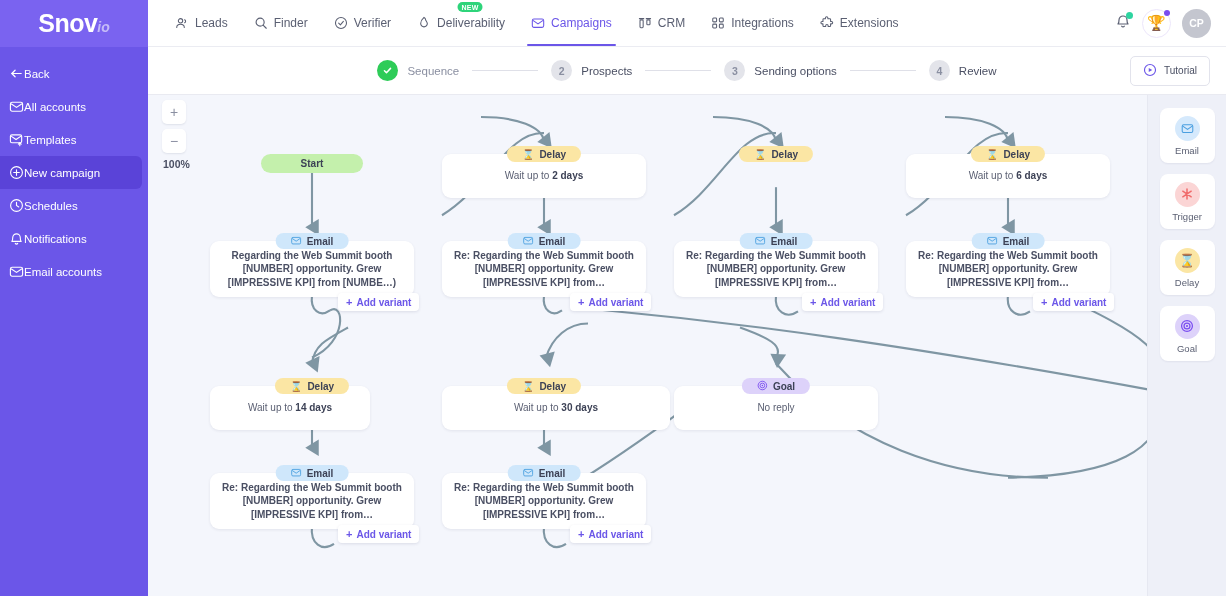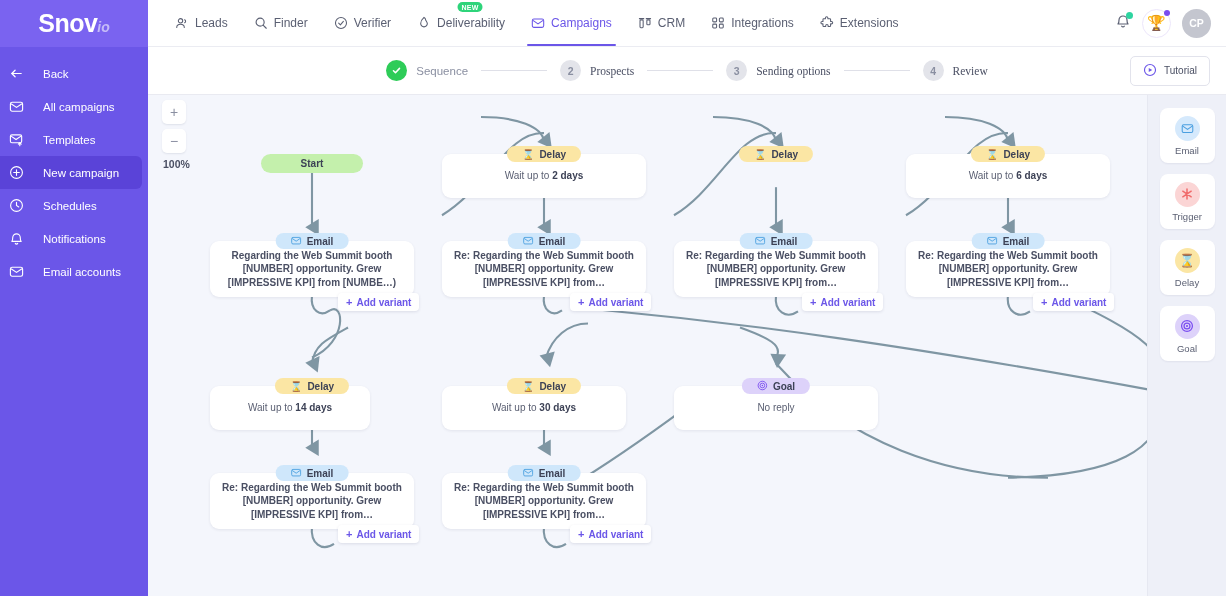--- a/index.html
+++ b/index.html
@@ -29,21 +29,21 @@
     font-size: 25px; font-weight: bold; color: #ffffff;
     letter-spacing: -0.5px; line-height: 1;
   }
   .logo-text .io {
     font-size: 14px; font-weight: bold; color: #c5bbf7;
     font-style: italic; letter-spacing: 0;
   }
   .side-items { padding-top: 10px; }
   .side-item {
     height: 33px; display: flex; align-items: center;
-    padding-left: 9px; gap: 19px;
+    padding-left: 9px; gap: 0;
     color: #ffffff; font-size: 11.5px;
     cursor: pointer;
     border-radius: 0;
   }
   .side-item.active {
     background: #5a43d8;
     margin: 0 6px 0 0;
     border-top-right-radius: 6px; border-bottom-right-radius: 6px;
   }
   .side-item .ico { width: 15px; height: 15px; flex: 0 0 15px; display:flex; align-items:center; justify-content:center; }
@@ -113,21 +113,21 @@
   .steps { display: flex; align-items: center; margin: 0 auto; }
   .step { display: flex; align-items: center; gap: 9px; }
   .step-circle {
     width: 21px; height: 21px; border-radius: 50%;
     background: #e3e4ea; color: #8a8fa1;
     display: flex; align-items: center; justify-content: center;
     font-size: 10.5px; font-weight: bold;
   }
   .step-circle.done { background: #2ecc58; color: #fff; }
   .step-label { font-size: 11.5px; color: #8a8fa1; }
-  .step.current .step-label { color: #4a4f63; font-family: Liberation Serif, serif; }
+  .step.current .step-label { color: #4a4f63; }
   .step-line { width: 66px; height: 1px; background: #dfe0e8; margin: 0 13px; }
   .tutorial-btn {
     position: absolute; right: 16px; top: 50%; transform: translateY(-50%);
     display: flex; align-items: center; gap: 7px;
     border: 1px solid #e2e3ec; background: #fff;
     border-radius: 5px; padding: 6px 12px;
     font-size: 10px; color: #4a4f63; cursor: pointer;
   }
 
   
@@ -234,21 +234,21 @@
         <span>Back</span>
       </div>
 
       <div class="side-item">
         <span class="ico">
           <svg width="15" height="15" viewBox="0 0 16 16" fill="none" stroke="#fff" stroke-width="1.2">
               <rect x="1.5" y="3.5" width="13" height="9.5" rx="1.8"></rect>
               <path d="M2.2 5L8 9l5.8-4"></path>
             </svg>
         </span>
-        <span>All campaigns</span>
+        <span>All accounts</span>
       </div>
 
       <div class="side-item">
         <span class="ico">
           <svg width="15" height="15" viewBox="0 0 16 16" fill="none" stroke="#fff" stroke-width="1.2">
               <rect x="1.5" y="3" width="12" height="8.5" rx="1.6"></rect>
               <path d="M2.2 4.4L7.5 8l5.3-3.6"></path>
               <path d="M11.5 11.5v3.2M10 13l1.5-1.5L13 13" stroke-linecap="round"></path>
             </svg>
         </span>
@@ -614,21 +614,21 @@
         <div class="card" style="width:160px; height:44px;">
           <div class="card-text"><span>Wait up to </span><b>14 days</b></div>
         </div>
         <div class="chip delay">
           <span>⌛</span>
           <span>Delay</span>
         </div>
       </div>
 
       <div class="node" style="left:294px; top:283px; width:204px; height:56px;">
-        <div class="card" style="width:184px; height:44px;">
+        <div class="card" style="width:228px; height:44px;">
           <div class="card-text"><span>Wait up to </span><b>30 days</b></div>
         </div>
         <div class="chip delay">
           <span>⌛</span>
           <span>Delay</span>
         </div>
       </div>
 
       <div class="node" style="left:526px; top:283px; width:204px; height:56px;">
         <div class="card" style="width:204px; height:44px;">

